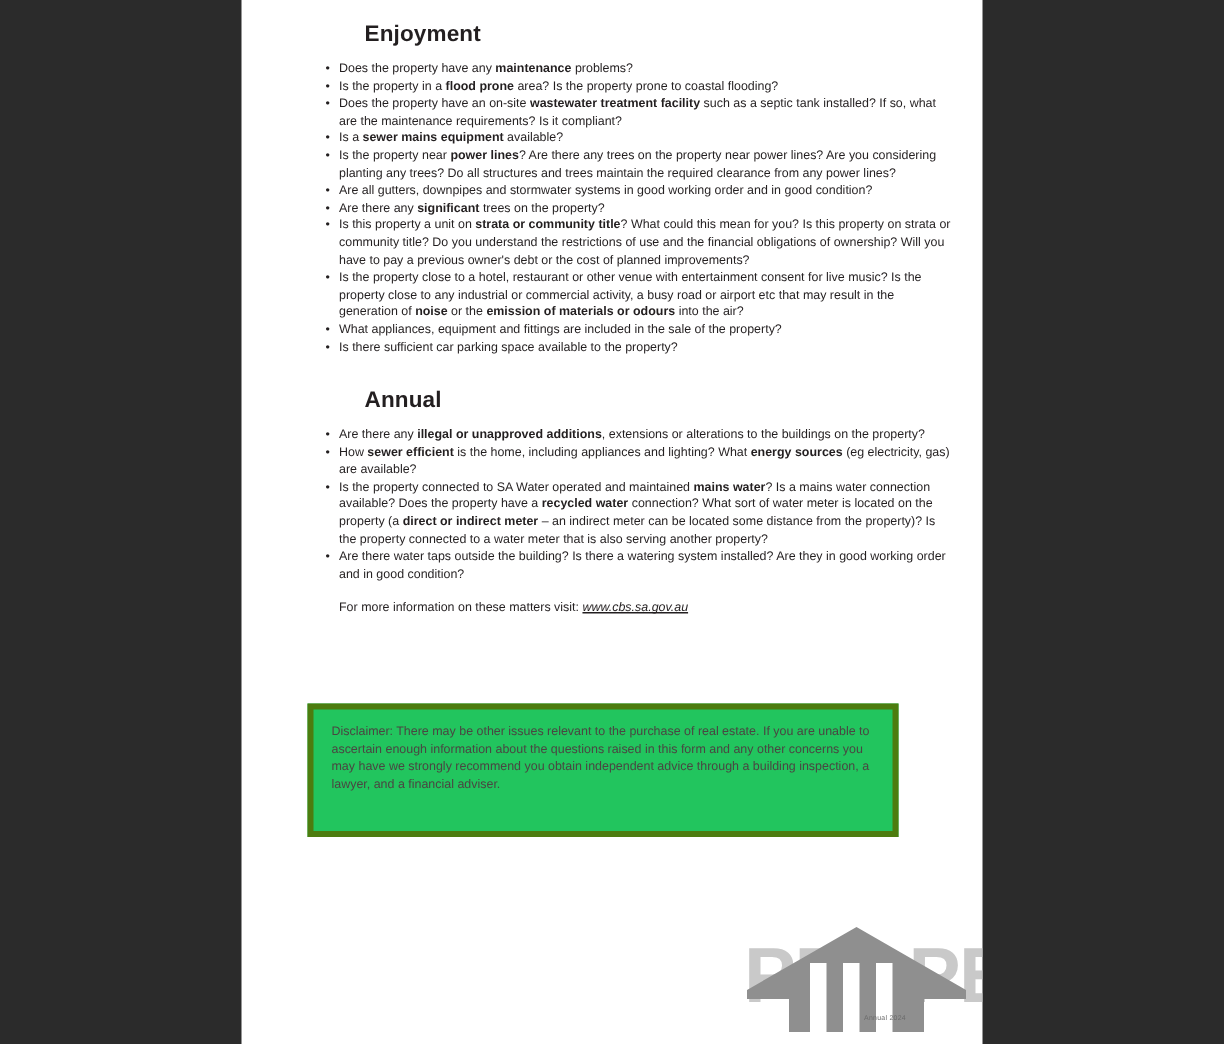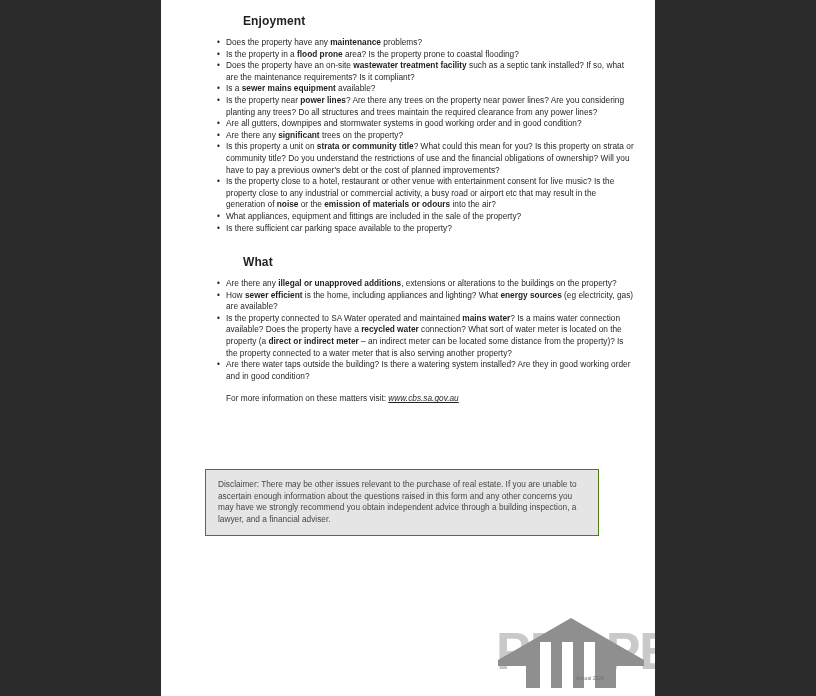--- a/index.html
+++ b/index.html
@@ -22,21 +22,21 @@
     background: #ffffff;
     overflow: hidden;
   }
   .content {
     position: absolute;
     left: 56px;
     top: 14px;
     width: 420px;
   }
   .section-heading {
-    font-size: 12px;
+    font-size: 15px;
     font-weight: bold;
     color: #231f20;
     margin: 0 0 9px 0;
     letter-spacing: 0.1px;
     padding-left: 26px;
   }
   .section-heading.second {
     margin-top: 21px;
   }
   ul.bullets {
@@ -75,23 +75,23 @@
     color: #231f20;
     font-style: italic;
     text-decoration: underline;
   }
   .disclaimer {
     position: absolute;
     left: 44px;
     top: 469px;
     width: 394px;
     box-sizing: border-box;
-    border: 1px solid #4d7c0f;
-    background: #e5e5e5;
-    padding: 9px 12px 10px 12px;
+    border: 4px solid #4d7c0f;
+    background: #22c55e;
+    padding: 9px 12px 26px 12px;
   }
   .disclaimer p {
     margin: 0;
     font-size: 8.3px;
     line-height: 11.6px;
     color: #4a4642;
   }
   .watermark {
     position: absolute;
     left: 0;
@@ -150,21 +150,21 @@
         <li>Are all gutters, downpipes and stormwater systems in good working order and in good condition?</li>
         <li>Are there any <b>significant</b> trees on the property?</li>
         <li>Is this property a unit on <b>strata or community title</b>? What could this mean for you? Is this property on strata or community title? Do you understand the restrictions of use and the financial obligations of ownership? Will you have to pay a previous owner's debt or the cost of planned improvements?</li>
         <li>Is the property close to a hotel, restaurant or other venue with entertainment consent for live music? Is the property close to any industrial or commercial activity, a busy road or airport etc that may result in the generation of <b>noise</b> or the <b>emission of materials or odours</b> into the air?</li>
         <li>What appliances, equipment and fittings are included in the sale of the property?</li>
         <li>Is there sufficient car parking space available to the property?</li>
       </ul>
     </div>
 
     <div class="section">
-      <h2 class="section-heading second">What</h2>
+      <h2 class="section-heading second">Annual</h2>
       <ul class="bullets">
         <li>Are there any <b>illegal or unapproved additions</b>, extensions or alterations to the buildings on the property?</li>
         <li>How <b>sewer efficient</b> is the home, including appliances and lighting? What <b>energy sources</b> (eg electricity, gas) are available?</li>
         <li>Is the property connected to SA Water operated and maintained <b>mains water</b>? Is a mains water connection available? Does the property have a <b>recycled water</b> connection? What sort of water meter is located on the property (a <b>direct or indirect meter</b> – an indirect meter can be located some distance from the property)? Is the property connected to a water meter that is also serving another property?</li>
         <li>Are there water taps outside the building? Is there a watering system installed? Are they in good working order and in good condition?</li>
       </ul>
     </div>
 
     <p class="more-info"><span>For more information on these matters visit: </span><a href="#">www.cbs.sa.gov.au</a></p>
 

